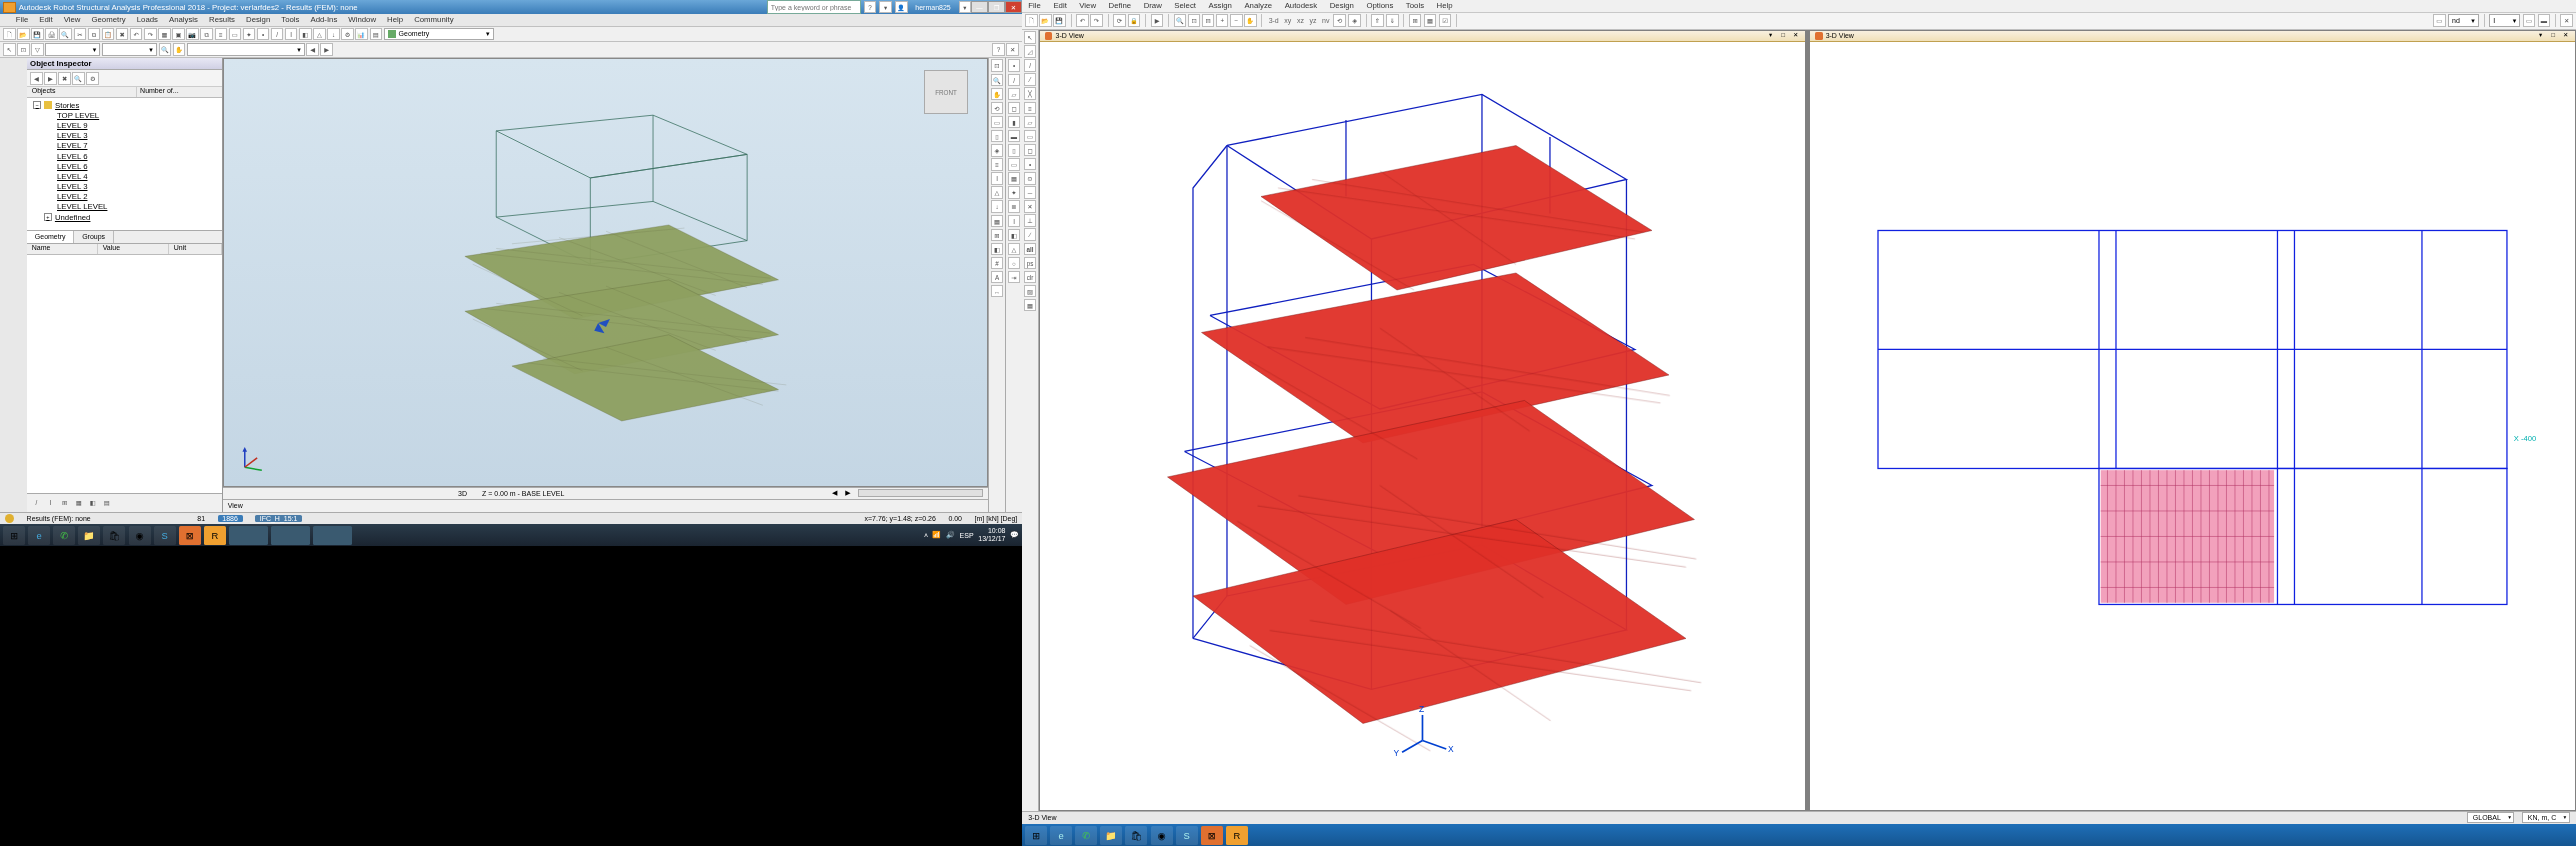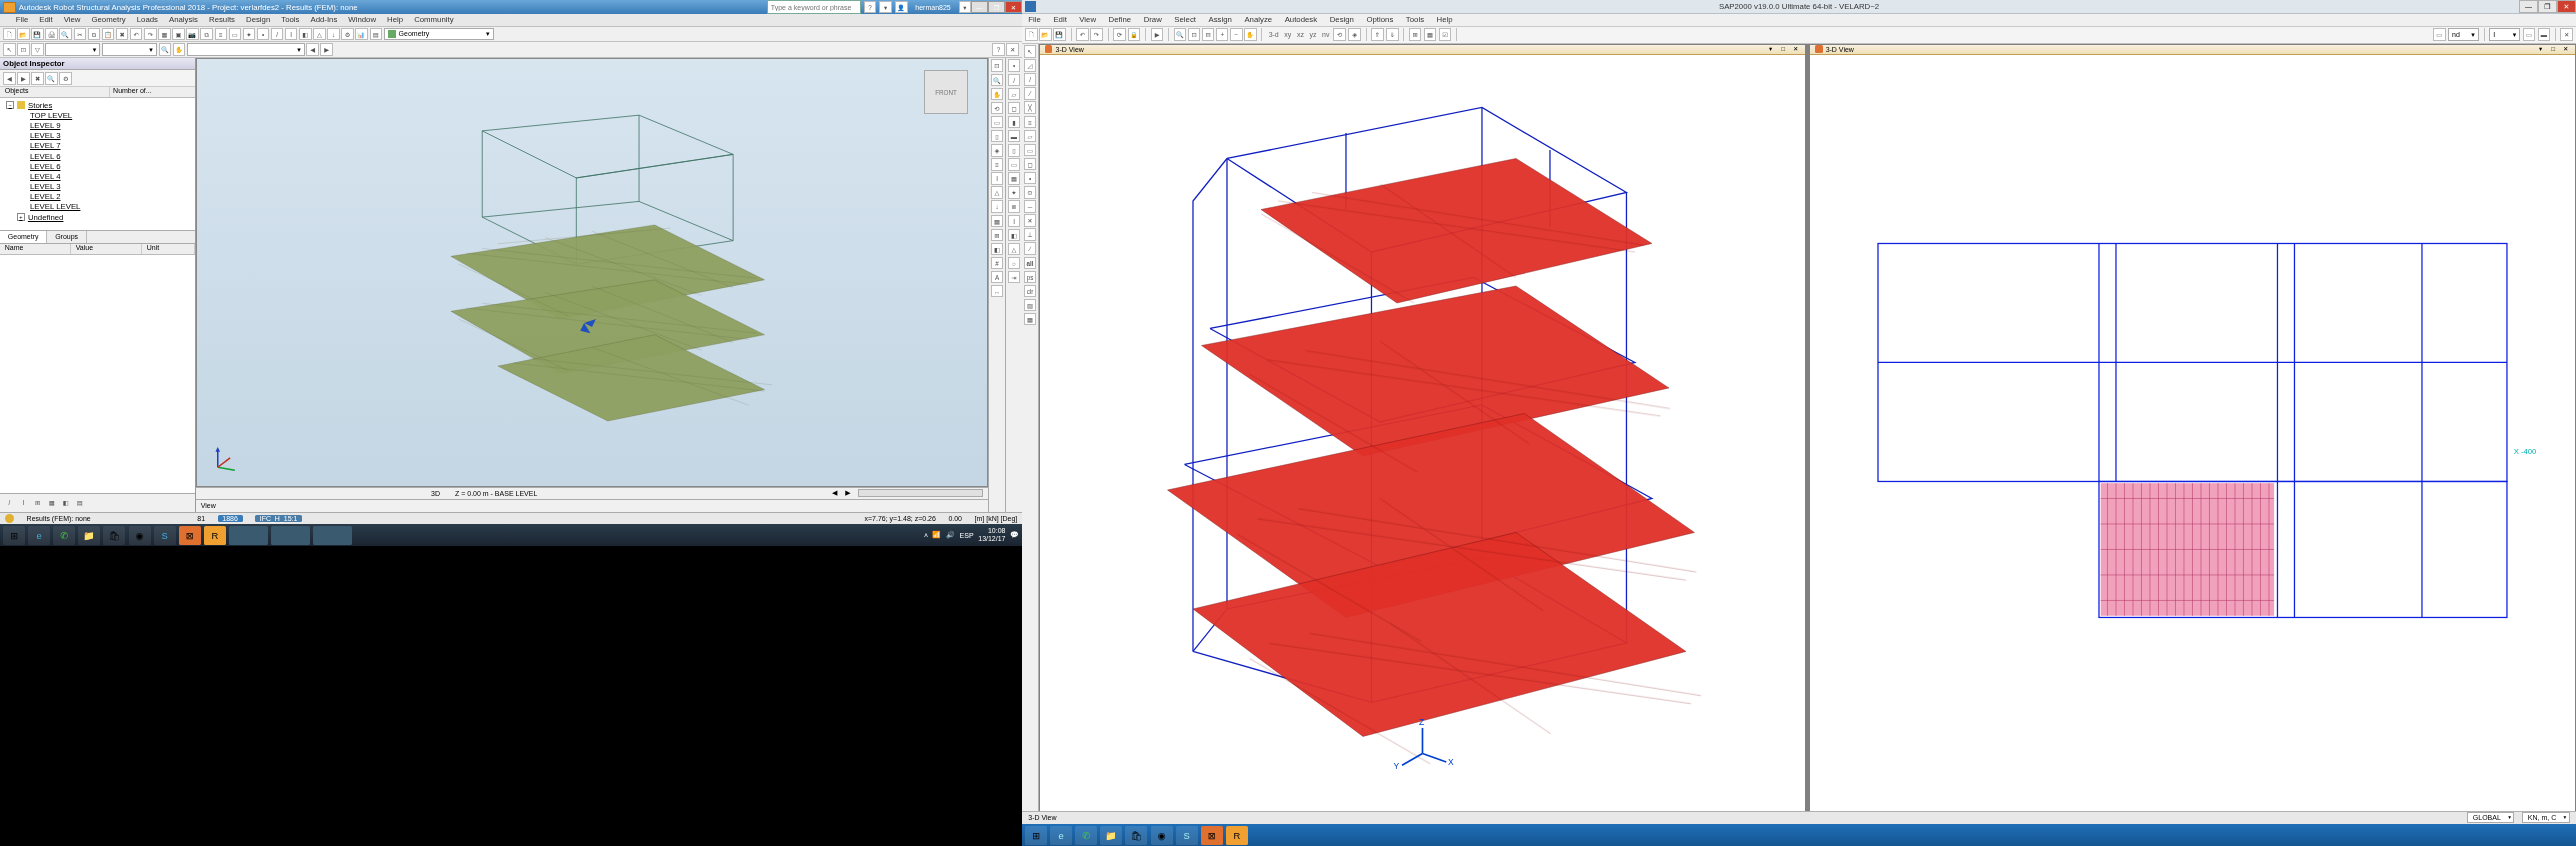--- a/index.html
+++ b/index.html
@@ -16,21 +16,21 @@
 .winbtns span { width: 17px; height: 12.5px; background: #e0e0e0; border: 0.8px solid #999; font-size: 6.3px; text-align: center; line-height: 11px; cursor: pointer; }
 .winbtns span.x { background: #d04030; color: #fff; }
 .menubar-l { height: 12.5px; background: #e8e8e8; display: flex; align-items: center; font-size: 7.8px; padding-left: 15.7px; gap: 11px; border-bottom: 0.8px solid #c0c0c0; }
 .menubar-l span { color: #333; cursor: pointer; }
 .toolbar-l { height: 15.7px; background: #f0f0f0; display: flex; align-items: center; border-bottom: 0.8px solid #c0c0c0; padding: 0 3.1px; gap: 1.6px; }
 .tbtn { width: 12.5px; height: 12.5px; background: #fff; border: 0.8px solid #bbb; cursor: pointer; font-size: 6.3px; text-align: center; line-height: 11px; color: #555; flex: none; }
 .tcombo { height: 12.5px; border: 0.8px solid #aaa; background: #fff; font-size: 7px; padding: 0 3.1px; display: flex; align-items: center; min-width: 47px; }
 .toolbar-l .wide { width: 110px; }
 .toolbar-l2 { height: 15.7px; background: #f0f0f0; display: flex; align-items: center; border-bottom: 0.8px solid #c0c0c0; padding: 0 3.1px; gap: 1.6px; }
 
-.body-l { flex: 1; display: flex; overflow: hidden; }
+.body-l { flex: 1; display: flex; overflow: hidden; margin-left: 27px; }
 .inspcol { width: 196px; display: flex; flex-direction: column; border-right: 0.8px solid #999; background: #f4f4f4; }
 .insp-title { height: 12.5px; background: linear-gradient(#e8e8f4,#d0d0e4); font-size: 7.8px; font-weight: bold; padding-left: 3.1px; border-bottom: 0.8px solid #aaa; display: flex; align-items: center; }
 .insp-tool { height: 17px; display: flex; align-items: center; gap: 1.6px; padding: 0 3.1px; border-bottom: 0.8px solid #ccc; }
 .insp-head { height: 11px; display: flex; font-size: 7px; background: #eee; border-bottom: 0.8px solid #bbb; }
 .insp-head > div:first-child { width: 110px; padding-left: 4.7px; border-right: 0.8px solid #ccc; }
 .insp-head > div:last-child { flex: 1; padding-left: 3.1px; }
 .tree { flex: 0 0 133px; background: #fff; font-size: 7.8px; padding: 1.6px 0; overflow: auto; border-bottom: 0.8px solid #aaa; }
 .tree-row { display: flex; align-items: center; height: 10.2px; padding-left: 6.3px; cursor: pointer; text-decoration: underline; }
 .tree-row.indent { padding-left: 30px; }
 .tree-ic { width: 7.8px; height: 7.8px; border: 0.8px solid #888; font-size: 5.5px; text-align: center; line-height: 6.3px; margin-right: 3.1px; background: #fff; }
@@ -418,29 +418,20 @@
         <div>13/12/17</div>
       </div>
       <span>💬</span>
     </div>
   </div>
 </div>
 <div class="black-fill"></div>
 </div>
 
 <div class="app-right">
-  <div class="titlebar-r" style="position:relative;">
-    <div class="logo"></div>
-    <span class="title">SAP2000 v19.0.0 Ultimate 64-bit - VELARD~2</span>
-    <div class="r">
-      <span>—</span>
-      <span>❐</span>
-      <span class="x">✕</span>
-    </div>
-  </div>
 
   <div class="menubar-r">
     <span>File</span>
     <span>Edit</span>
     <span>View</span>
     <span>Define</span>
     <span>Draw</span>
     <span>Select</span>
     <span>Assign</span>
     <span>Analyze</span>

